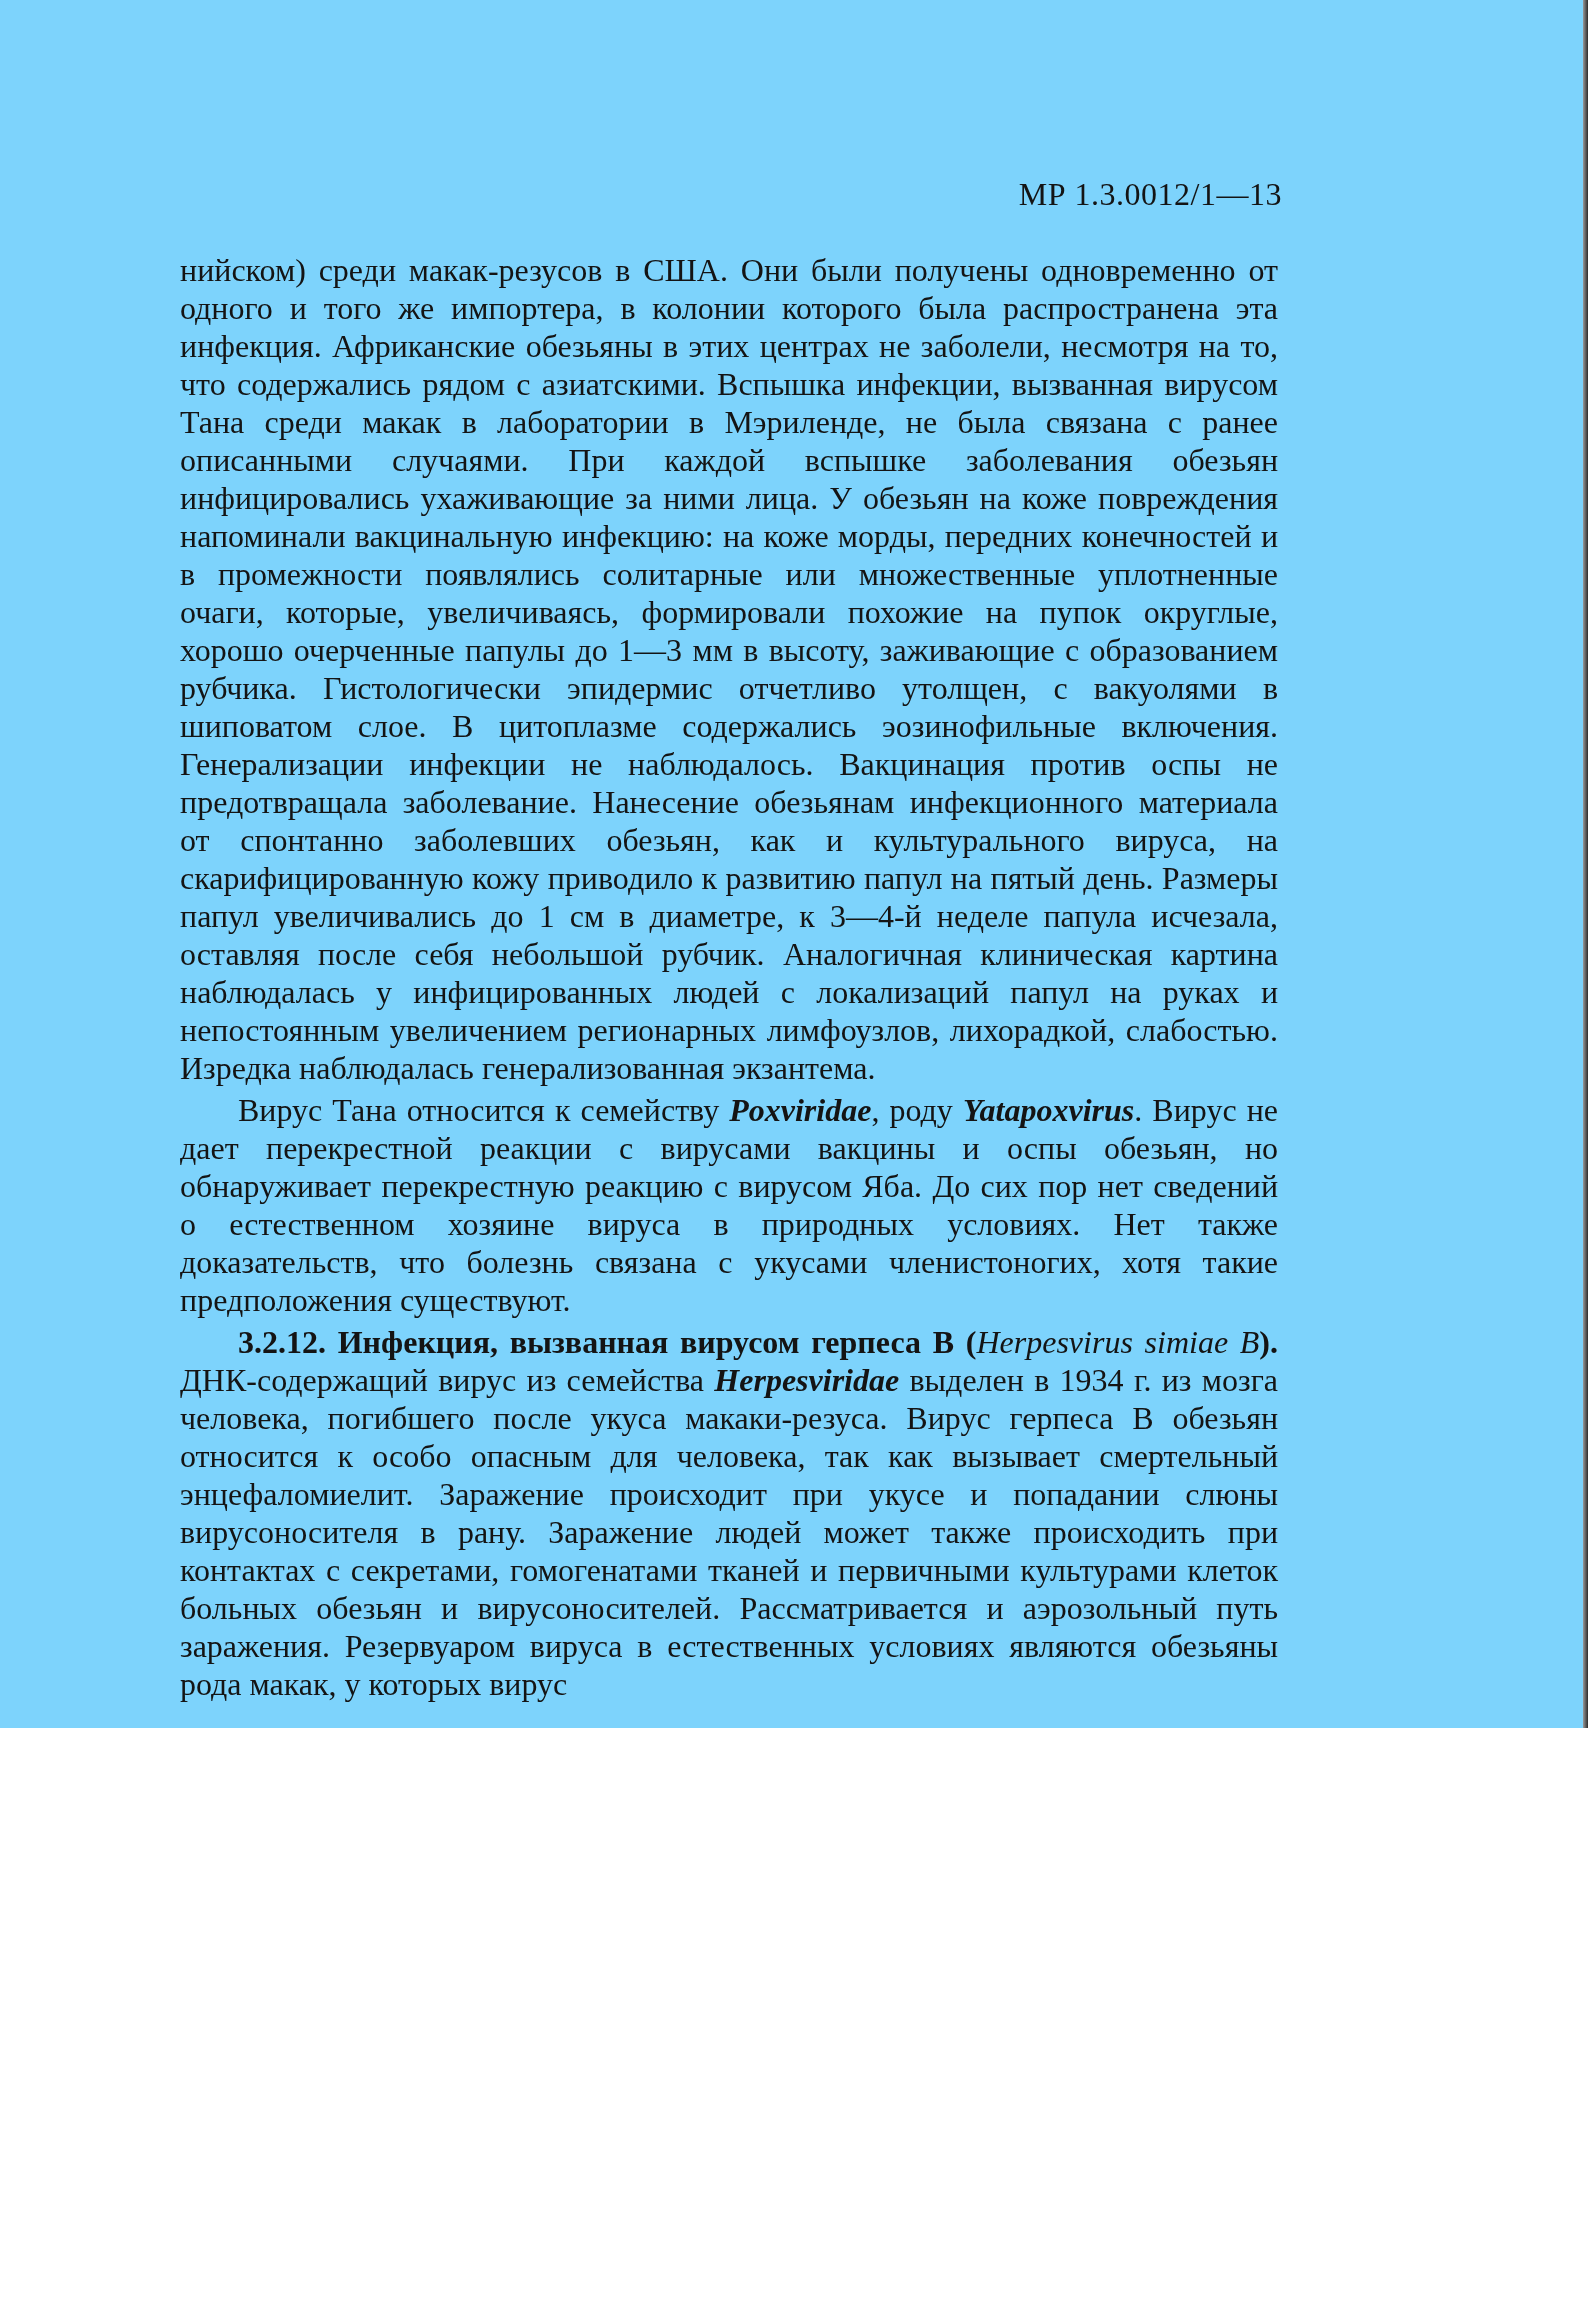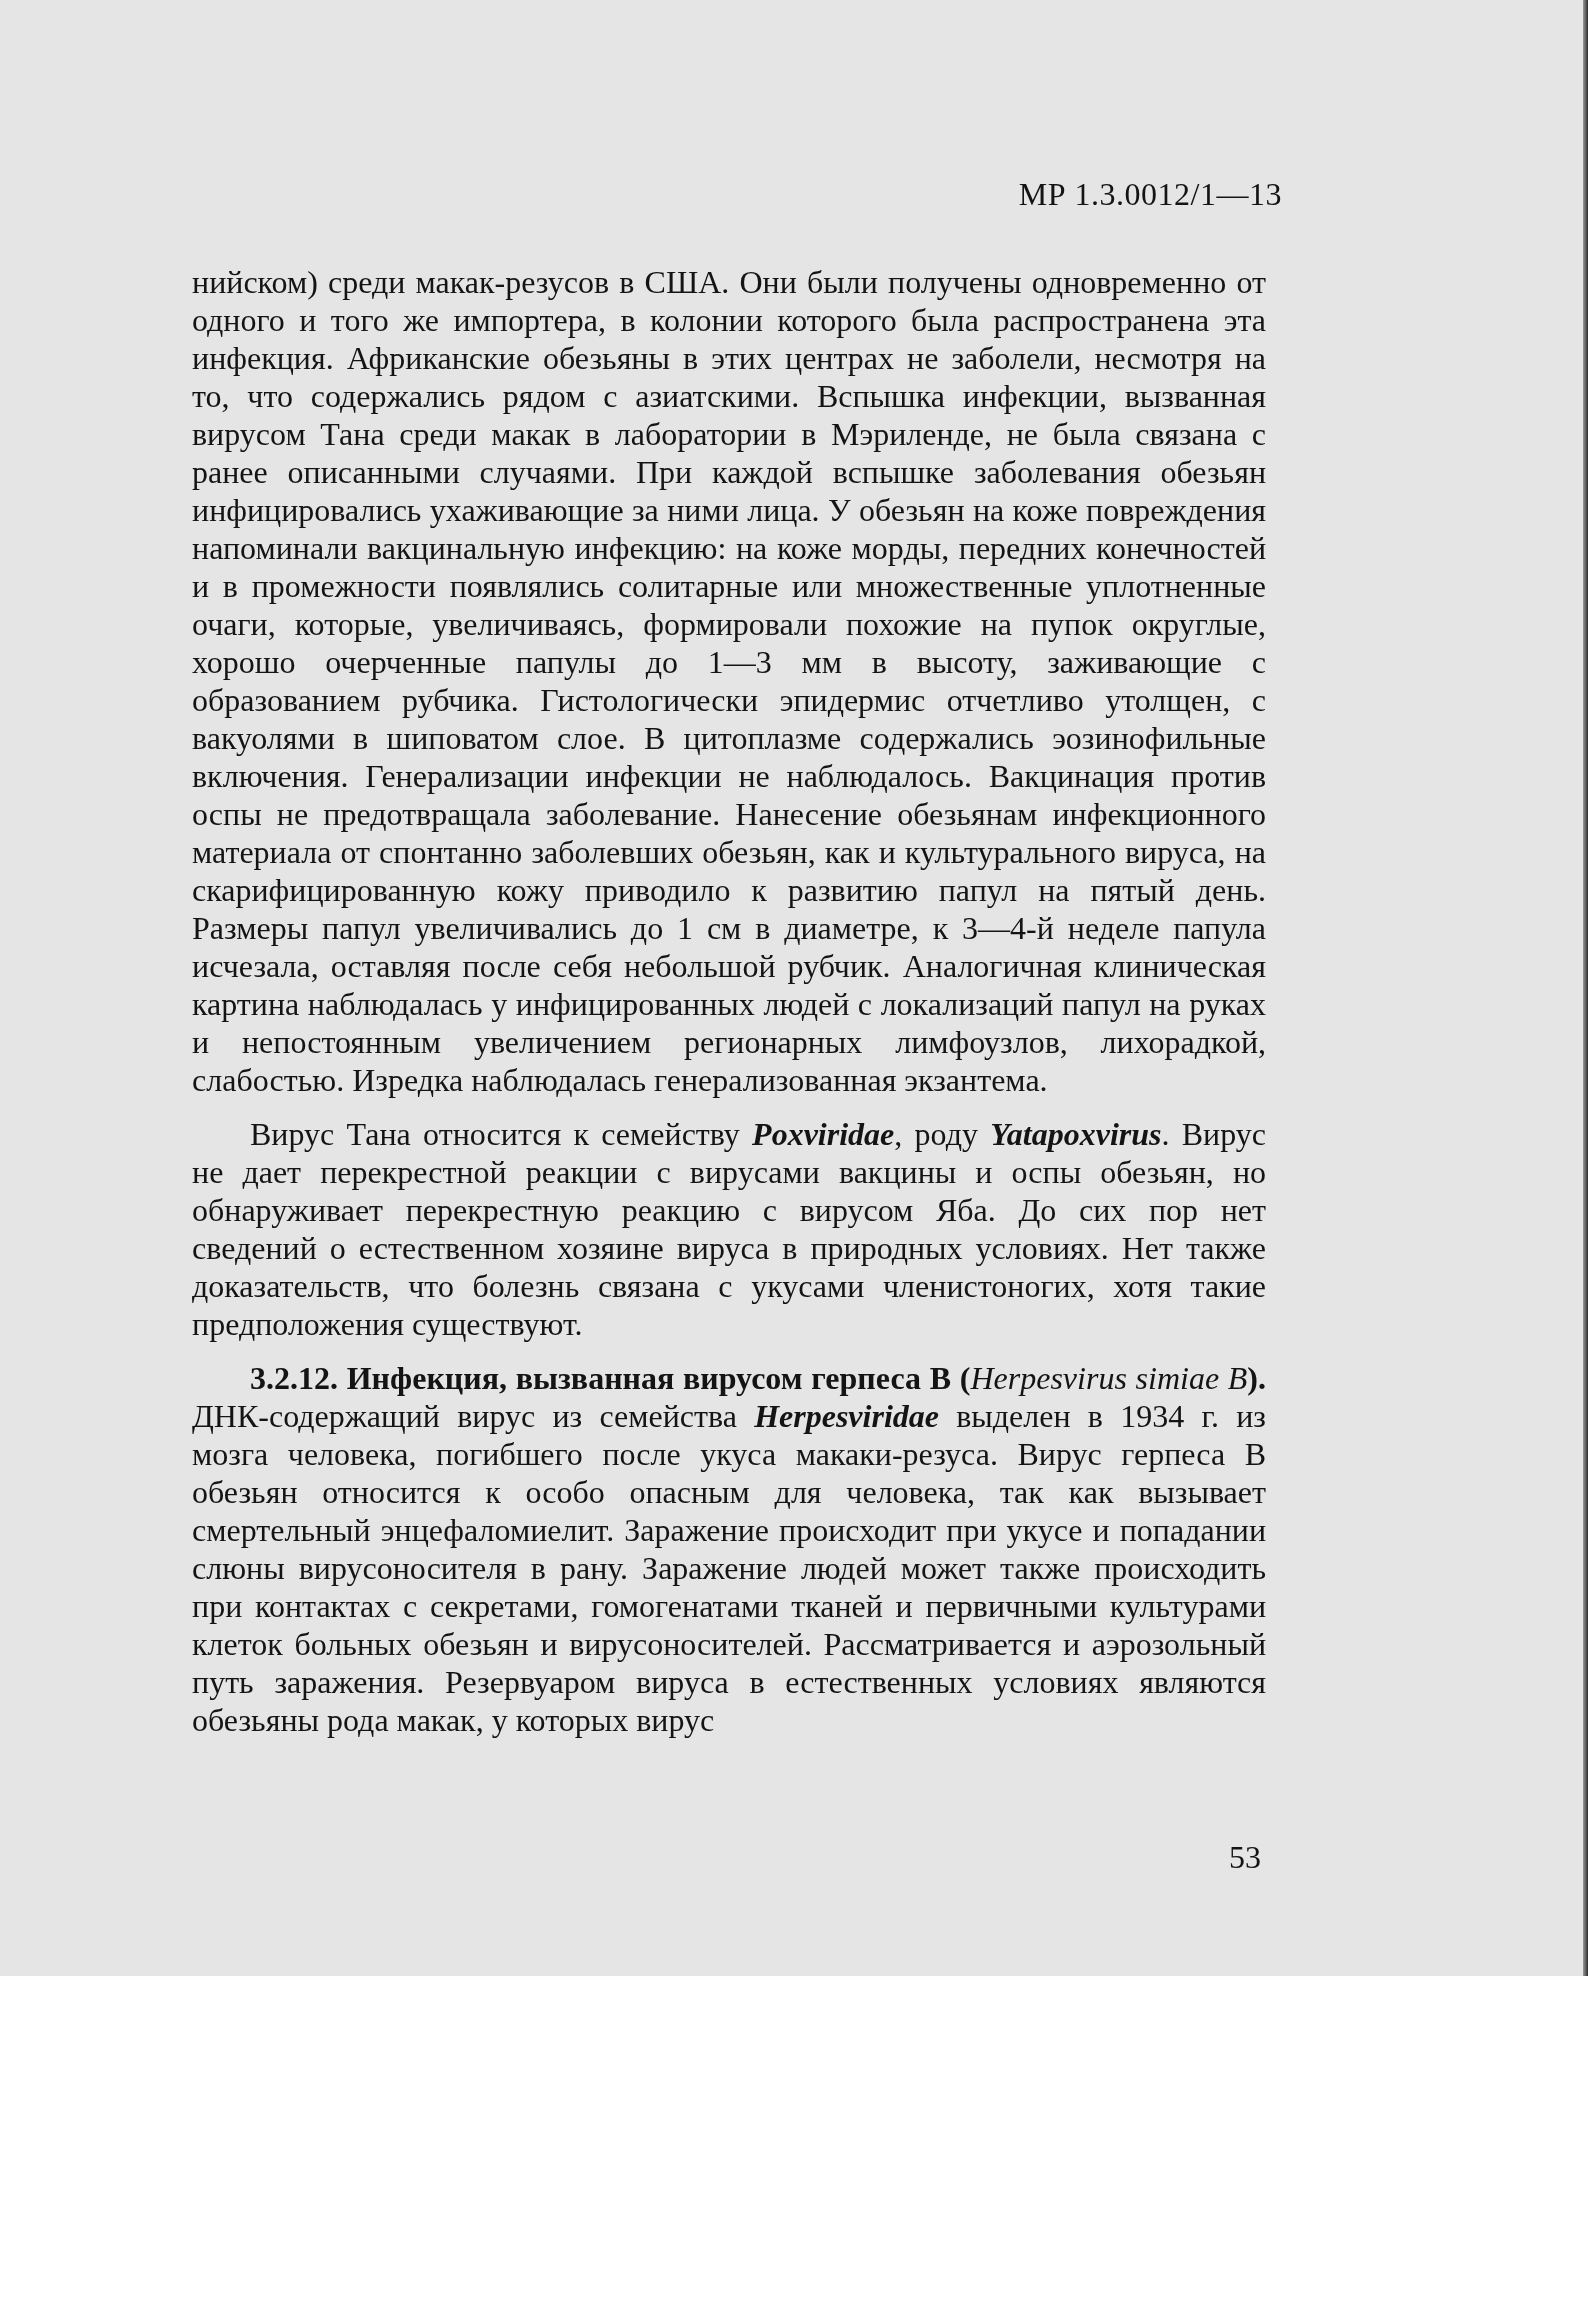--- a/index.html
+++ b/index.html
@@ -4,22 +4,22 @@
 <title>Scanned document page</title>
 <style>
   html, body {
     margin: 0;
     padding: 0;
     background: #ffffff;
   }
   .page {
     position: relative;
     width: 1589px;
-    height: 1976px;
-    background: #e5e5e5;
+    height: 1728px;
+    background: #7dd3fc;
     font-family: "Liberation Serif", "DejaVu Serif", serif;
     color: #141414;
     overflow: hidden;
   }
   .scan-edge {
     position: absolute;
     top: 0;
     right: 0;
     width: 6.5px;
     height: 100%;
@@ -38,21 +38,21 @@
   .doc-body {
     position: absolute;
     top: 247px;
     left: 176px;
     width: 1106px;
     font-size: 32px;
     line-height: 38px;
     text-align: justify;
   }
   .doc-body p.para {
-    margin: 16px;
+    margin: 4px;
   }
   .doc-body p.para.indent {
     text-indent: 58px;
   }
   .run-normal { font-weight: normal; font-style: normal; }
   .run-bold { font-weight: bold; font-style: normal; }
   .run-italic { font-weight: bold; font-style: italic; }
   .run-bold-italic { font-weight: normal; font-style: italic; }
   .page-number {
     position: absolute;

